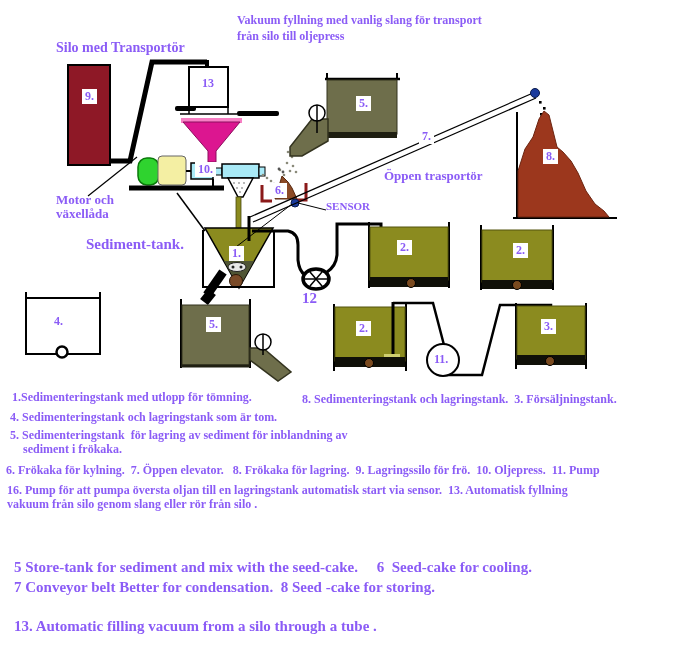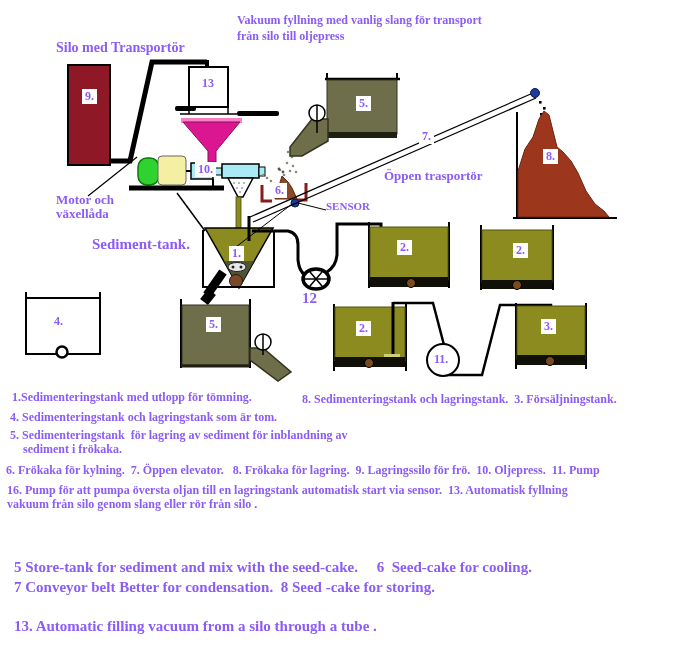--- a/index.html
+++ b/index.html
@@ -244,21 +244,21 @@
 </svg>
 
 <div class="txt b12" style="left:237px;top:14px;">Vakuum fyllning med vanlig slang för transport</div>
 <div class="txt b12" style="left:237px;top:30px;">från silo till oljepress</div>
 
 <div class="txt b14" style="left:56px;top:41px;">Silo med Transportör</div>
 
 <div class="txt b13" style="left:56px;top:193px;">Motor och</div>
 <div class="txt b13" style="left:56px;top:207px;">växellåda</div>
 
-<div class="txt b15" style="left:92px;top:237px;">Sediment-tank.</div>
+<div class="txt b15" style="left:86px;top:237px;">Sediment-tank.</div>
 
 <div class="txt b13" style="left:384px;top:169px;">Öppen trasportör</div>
 
 <div class="txt b11" style="left:326px;top:201px;">SENSOR</div>
 
 <div class="txt b15" style="left:302px;top:291px;">12</div>
 
 <div class="numlab" style="left:82px;top:89px;">9.</div>
 <div class="numlab nobg" style="left:199px;top:76px;">13</div>
 <div class="numlab" style="left:195px;top:162px;">10.</div>

